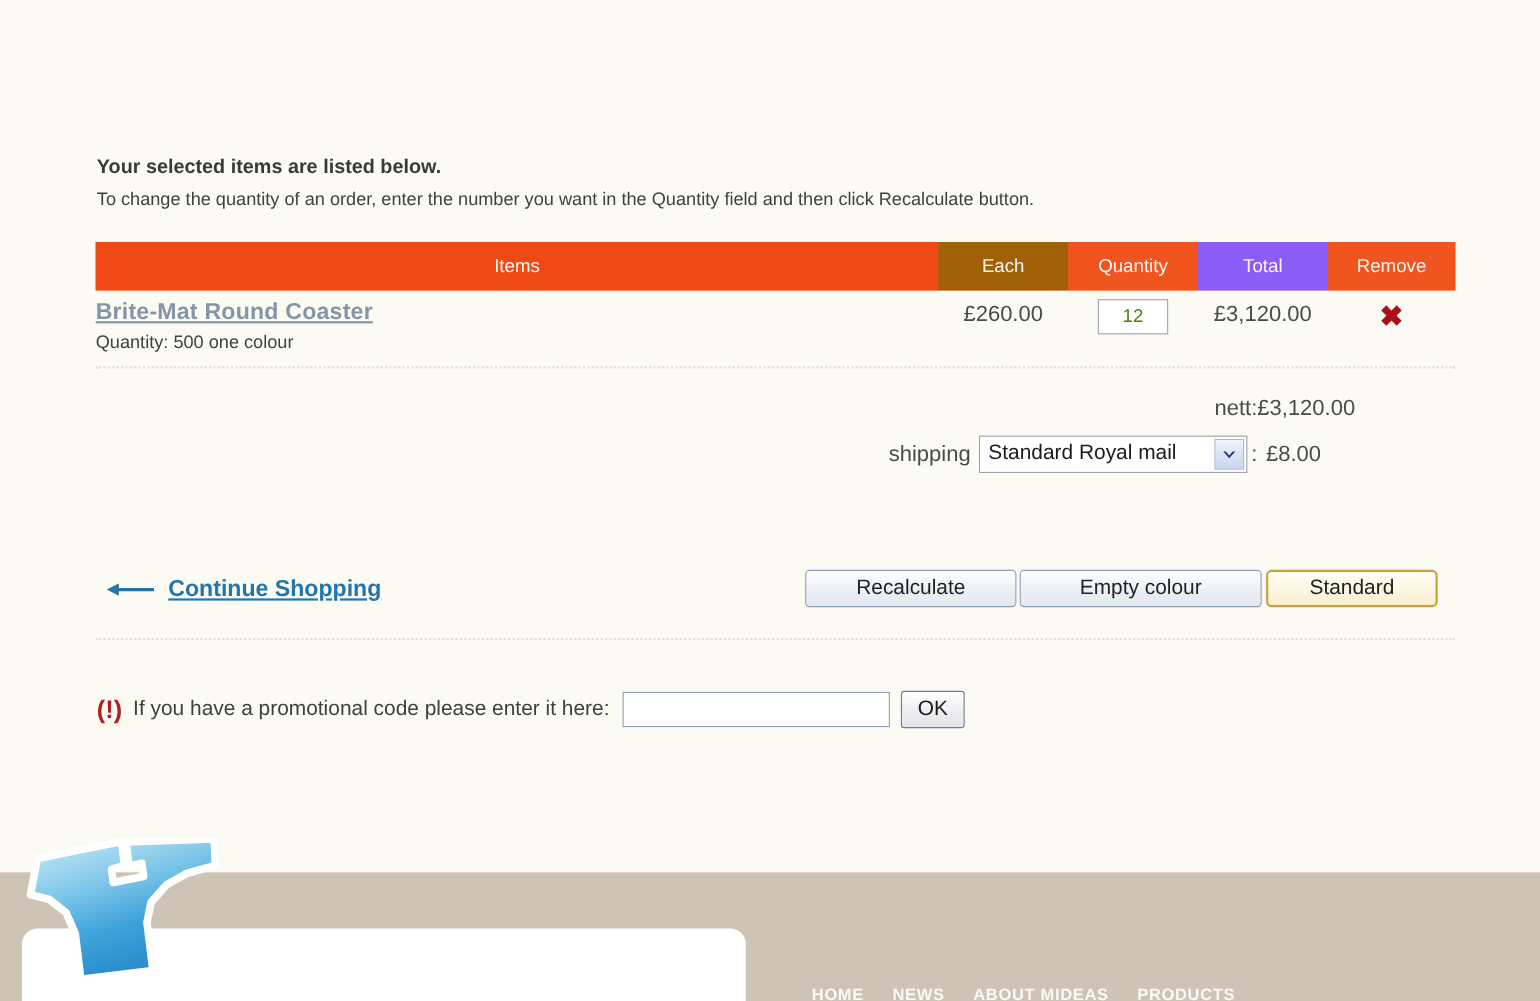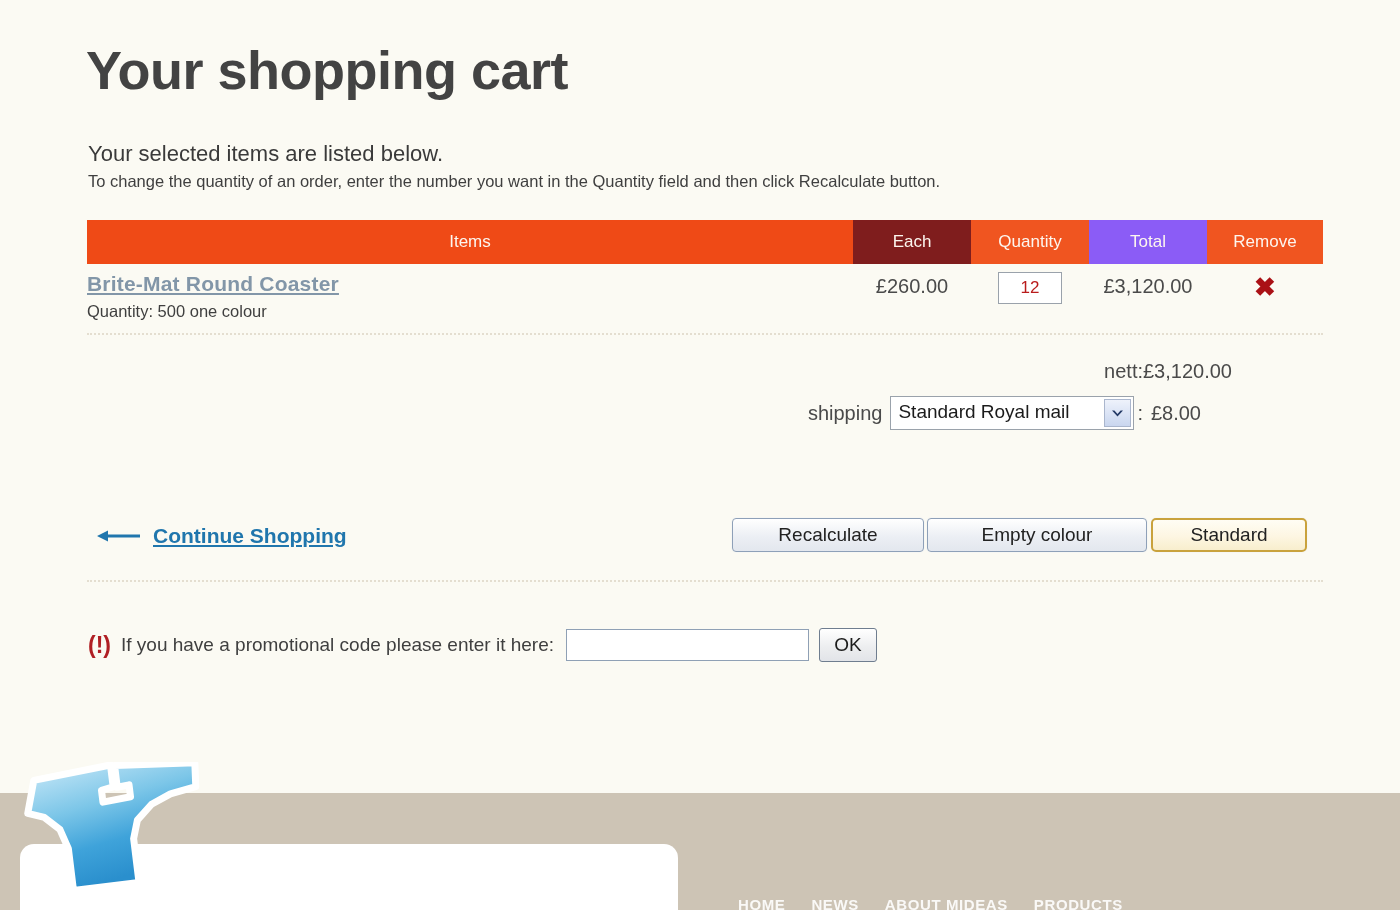--- a/index.html
+++ b/index.html
@@ -29,22 +29,22 @@
     left: 86px; top: 42px;
     font-size: 54px;
     font-weight: bold;
     letter-spacing: -0.5px;
     color: #434343;
     line-height: 1.05;
   }
   #cart-subtitle {
     position: absolute;
     left: 88px; top: 141px;
-    font-size: 22px;
-    font-weight: normal;
+    font-size: 18px;
+    font-weight: bold;
     color: #3a3a3a;
   }
   #cart-instructions {
     position: absolute;
     left: 88px; top: 172px;
     font-size: 16.5px;
     color: #3f3f3f;
     white-space: nowrap;
   }
 
@@ -62,21 +62,21 @@
     font-size: 17px;
     font-weight: normal;
   }
   .thead .th {
     display: flex;
     align-items: center;
     justify-content: center;
     height: 100%;
   }
   .th-items    { flex: 0 0 766px; background: #ef4a16; }
-  .th-each     { flex: 0 0 118px; background: #7f1d1d; }
+  .th-each     { flex: 0 0 118px; background: #a16207; }
   .th-quantity { flex: 0 0 118px; background: #f05520; }
   .th-total    { flex: 0 0 118px; background: #8b5cf6; }
   .th-remove   { flex: 0 0 116px; background: #f05520; }
 
   
   .cart-row {
     display: flex;
     height: 69px;
     position: relative;
   }
@@ -108,21 +108,21 @@
     font-size: 20px;
     color: #4a4a4a;
   }
   #qty-input {
     width: 64px; height: 32px;
     border: 1px solid #9aa2ab;
     background: #ffffff;
     text-align: center;
     font-size: 17px;
     font-family: "Liberation Sans", sans-serif;
-    color: #b91c1c;
+    color: #4d7c0f;
     padding: 0;
   }
   #remove-x {
     font-size: 26px;
     font-weight: bold;
     color: #aa1116;
     cursor: pointer;
     line-height: 1;
   }
 
@@ -320,21 +320,20 @@
     width: 200px; height: 128px;
     cursor: pointer;
   }
   #contact-us svg { display: block; }
 </style>
 </head>
 <body>
 
 <div id="page">
 
-  <div id="cart-title">Your shopping cart</div>
   <div id="cart-subtitle">Your selected items are listed below.</div>
   <div id="cart-instructions">To change the quantity of an order, enter the number you want in the Quantity field and then click Recalculate button.</div>
 
   <div id="cart-table">
 
     <div class="thead">
       <div class="th th-items">Items</div>
       <div class="th th-each">Each</div>
       <div class="th th-quantity">Quantity</div>
       <div class="th th-total">Total</div>

